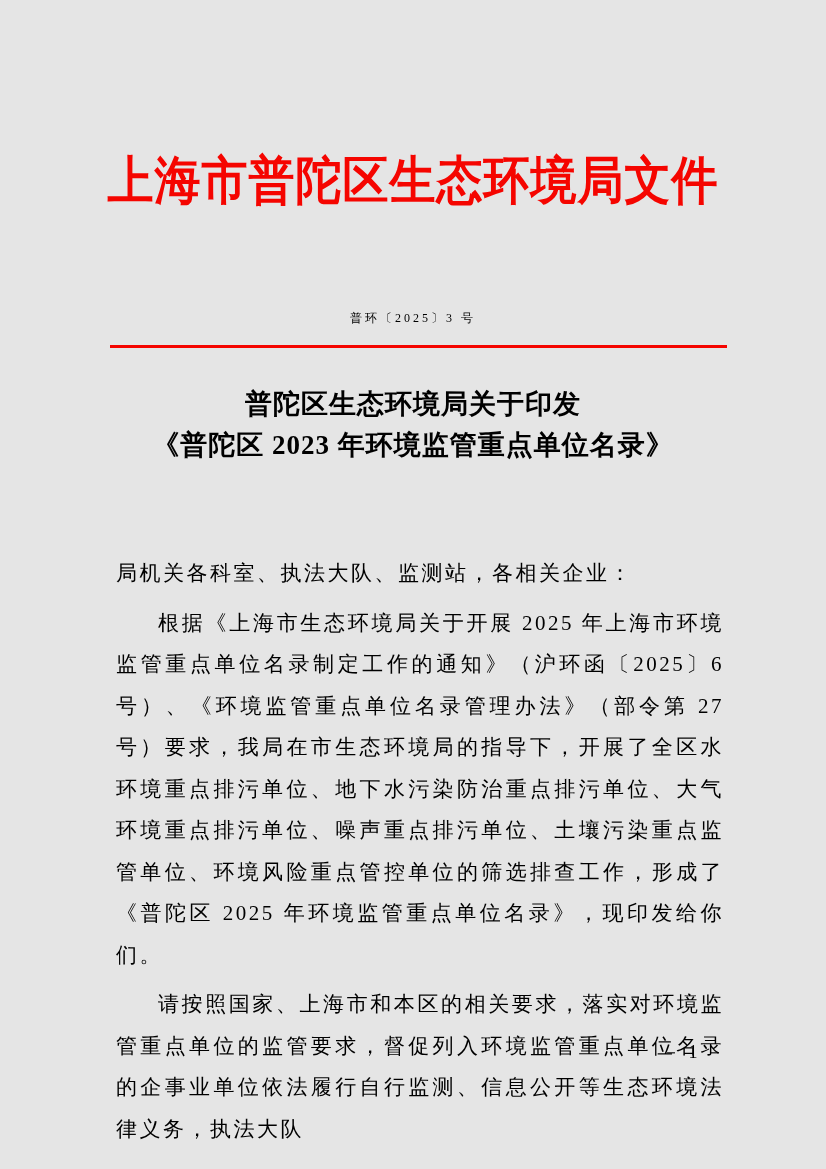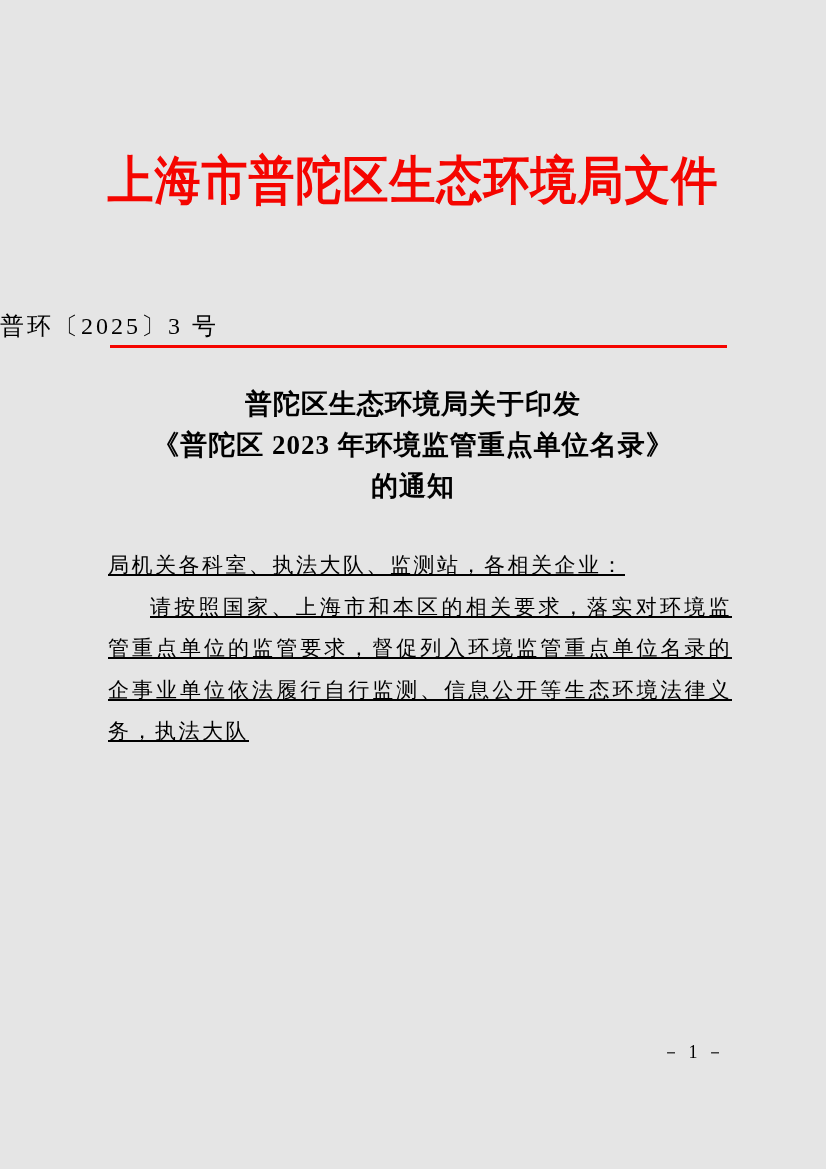--- a/index.html
+++ b/index.html
@@ -28,21 +28,22 @@
     letter-spacing: 1px;
     transform: scaleY(1.12);
     transform-origin: top center;
     white-space: nowrap;
   }
   .doc-number {
     position: absolute;
     top: 310px;
     left: 0;
     width: 100%;
-    font-size: 24px;
+    text-align: center;
+    font-size: 12px;
     letter-spacing: 3px;
     white-space: nowrap;
   }
   .red-separator {
     position: absolute;
     top: 345px;
     left: 110px;
     width: 617px;
     height: 3px;
     background: #f50500;
@@ -62,23 +63,22 @@
     position: absolute;
     top: 545px;
     left: 108px;
     width: 624px;
     font-size: 21px;
     line-height: 41.5px;
     letter-spacing: 2.5px;
     text-align: justify;
   }
   .body-text p {
-    margin: 0;
+    margin: 8px;
     padding: 0;
-    text-decoration: underline;
   }
   .body-text p.indented {
     text-indent: 2em;
   }
   .page-number {
     position: absolute;
     top: 1040px;
     right: 100px;
     font-size: 18px;
     letter-spacing: 2px;
@@ -92,23 +92,23 @@
 
   <div class="red-header-title">上海市普陀区生态环境局文件</div>
 
   <div class="doc-number">普环〔2025〕3 号</div>
 
   <div class="red-separator"></div>
 
   <div class="doc-title">
     <div>普陀区生态环境局关于印发</div>
     <div>《普陀区 2023 年环境监管重点单位名录》</div>
-    <div>的通知</div>
   </div>
 
   <div class="body-text">
     <p>局机关各科室、执法大队、监测站，各相关企业：</p>
+    <p class="indented">根据《上海市生态环境局关于开展 2025 年上海市环境监管重点单位名录制定工作的通知》（沪环函〔2025〕6 号）、《环境监管重点单位名录管理办法》（部令第 27 号）要求，我局在市生态环境局的指导下，开展了全区水环境重点排污单位、地下水污染防治重点排污单位、大气环境重点排污单位、噪声重点排污单位、土壤污染重点监管单位、环境风险重点管控单位的筛选排查工作，形成了《普陀区 2025 年环境监管重点单位名录》，现印发给你们。</p>
     <p class="indented">请按照国家、上海市和本区的相关要求，落实对环境监管重点单位的监管要求，督促列入环境监管重点单位名录的企事业单位依法履行自行监测、信息公开等生态环境法律义务，执法大队</p>
   </div>
 
   <div class="page-number">－ 1 －</div>
 
 </div>
 
 </body></html>

